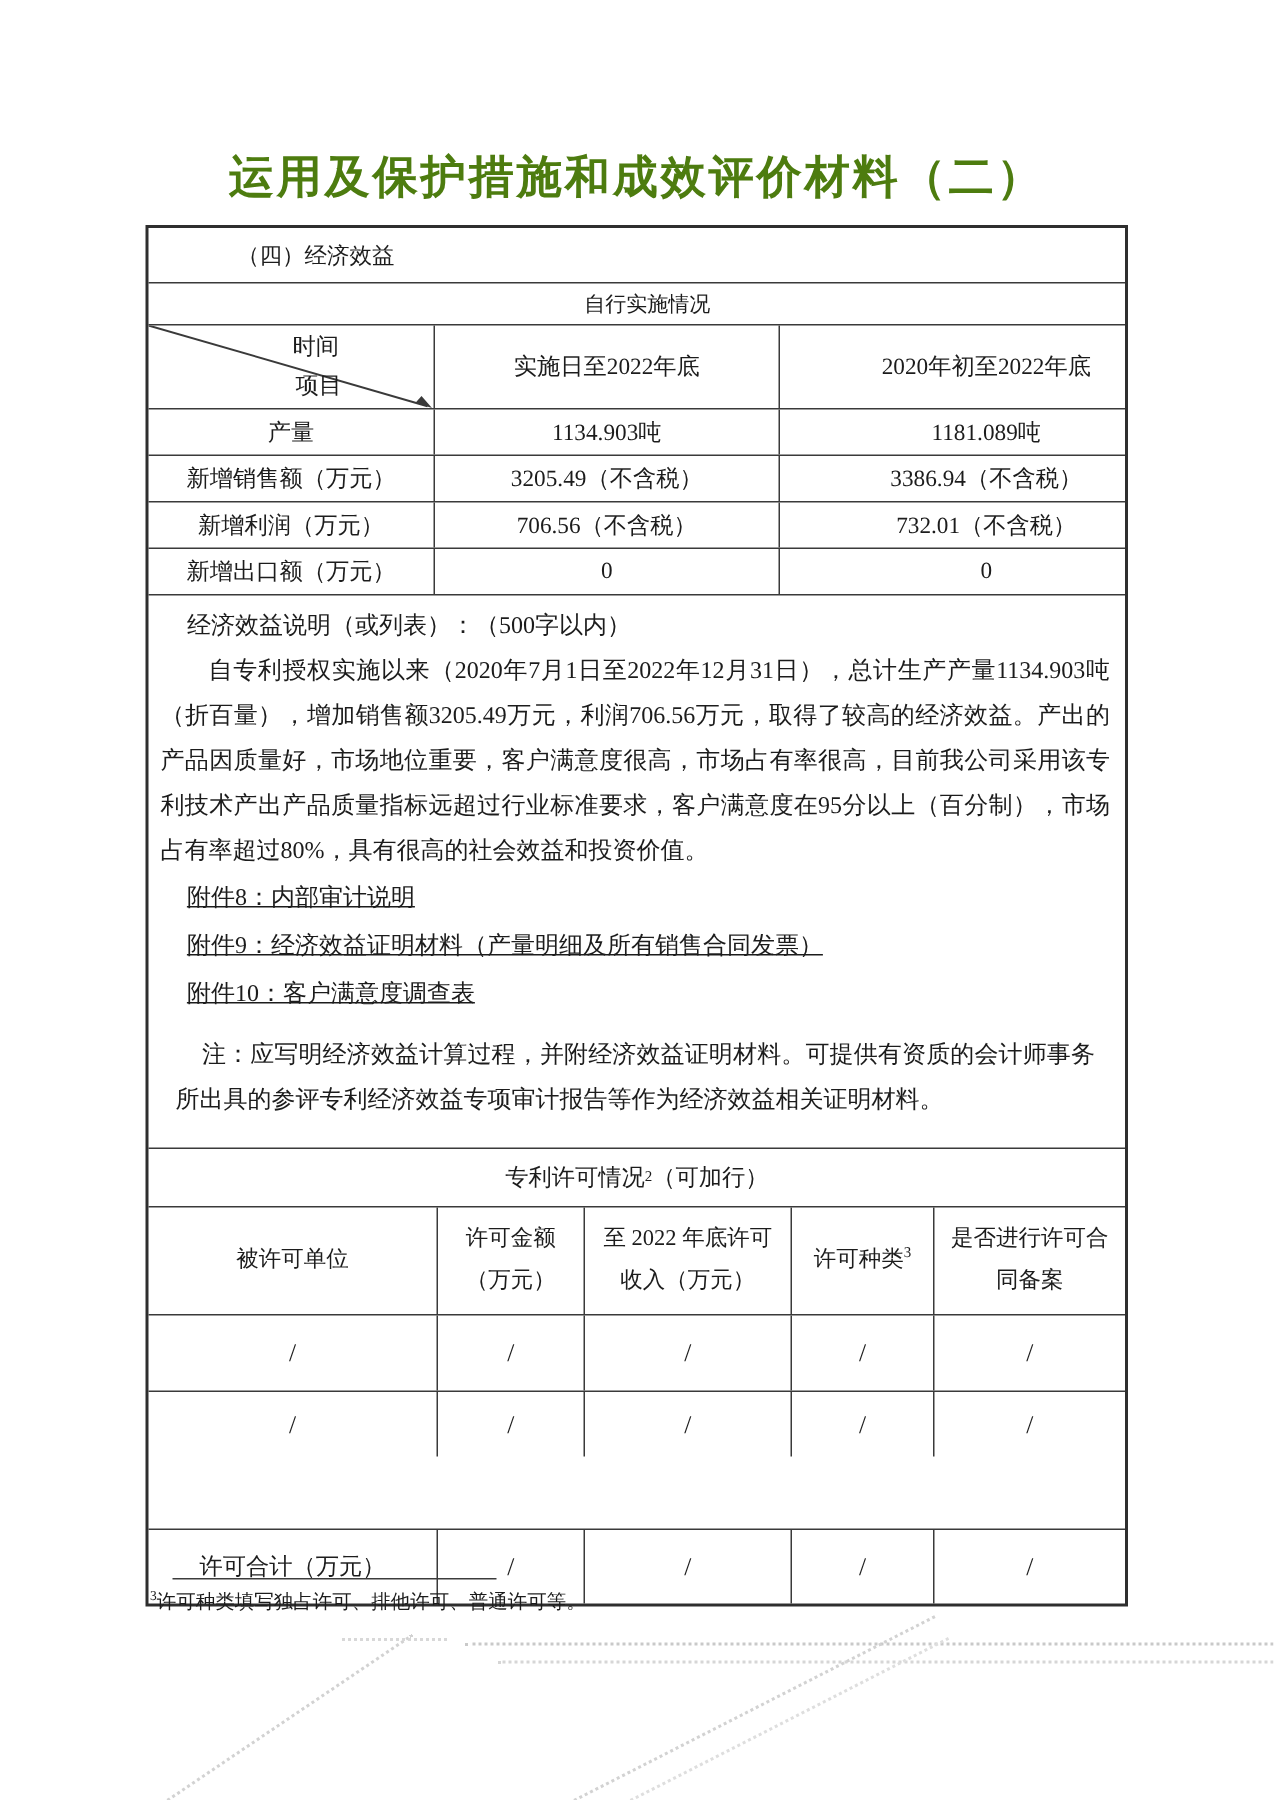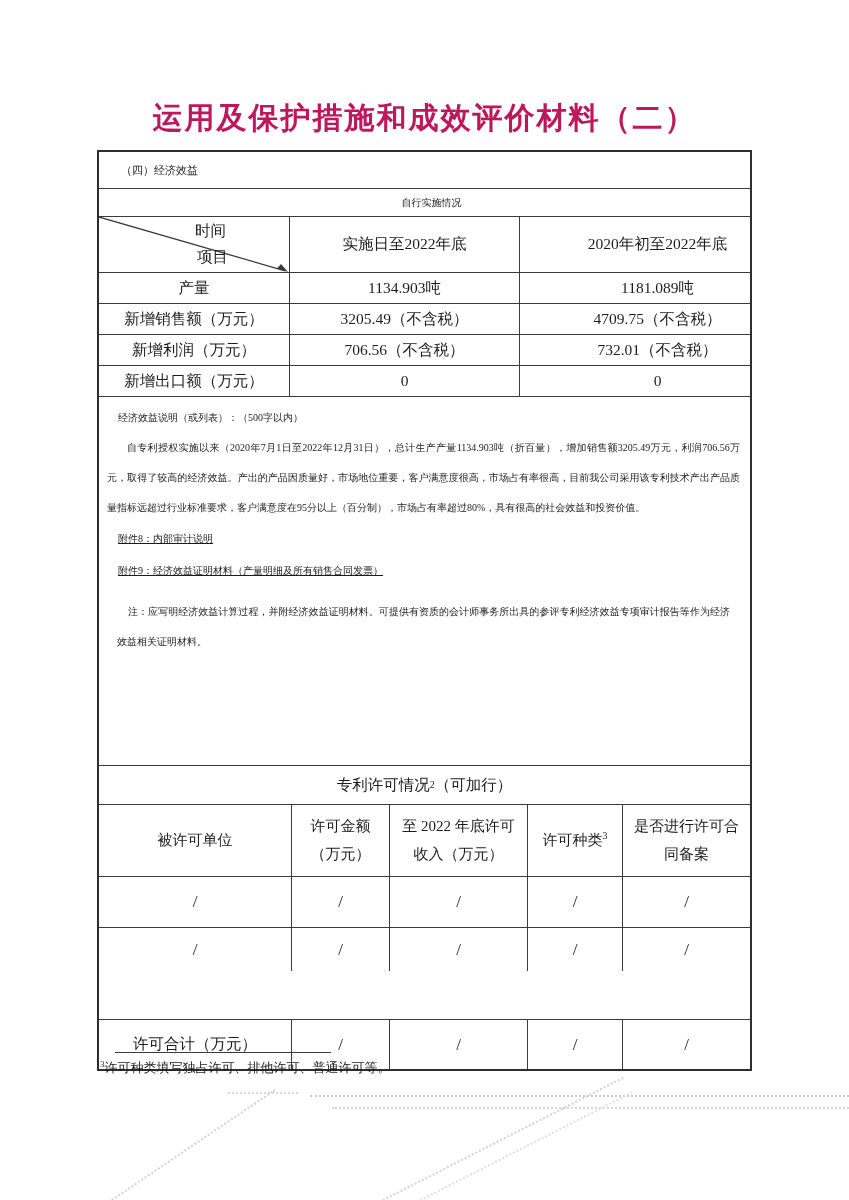--- a/index.html
+++ b/index.html
@@ -14,48 +14,48 @@
   .artifact { position:absolute; z-index:0; }
   .a-dot-h1 { left:310px; top:1095px; width:539px; border-top:2px dotted #c9c9c9; }
   .a-dot-h2 { left:332px; top:1107px; width:517px; border-top:2px dotted #d6d6d6; }
   .a-diag1  { left:92px;  top:1145px; width:200px; border-top:2px dotted #d2d2d2; transform:rotate(-34deg); }
   .a-diag2  { left:368px; top:1138px; width:270px; border-top:2px dotted #d2d2d2; transform:rotate(-27deg); }
   .a-diag3  { left:396px; top:1148px; width:250px; border-top:2px dotted #dedede; transform:rotate(-27deg); }
   .a-sq     { left:228px; top:1092px; width:70px;  border-top:2px dotted #d8d8d8; }
 
   .title {
     position:absolute; top:98px; left:0; width:100%; margin:0;
-    text-align:center; font-size:30px; font-weight:bold; color:#be185d;
+    text-align:center; font-size:30px; font-weight:bold; color:#4d7c0f;
     font-family:"Liberation Sans","DejaVu Sans",sans-serif; letter-spacing:2px;
     z-index:1;
   }
 
   .doc-table {
     position:absolute; left:97px; top:150px; width:655px;
     border:2px solid #2e2e2e; box-sizing:border-box; z-index:1; background:transparent;
   }
   .doc-table > div + div { border-top:1.5px solid #3a3a3a; }
 
-  .rowA { height:36px; display:flex; align-items:center; padding-left:22px; box-sizing:border-box; font-size:11px;font-family:Liberation Mono, monospace; }
-  .rowB { height:27px; display:flex; align-items:center; justify-content:center; font-size:10px;padding-left:14px; }
+  .rowA { height:36px; display:flex; align-items:center; padding-left:59px; box-sizing:border-box; font-size:15px;font-family:Liberation Mono, monospace; }
+  .rowB { height:27px; display:flex; align-items:center; justify-content:center; font-size:14px;padding-left:14px; }
 
   .trow3 { display:flex; }
   .c3 { box-sizing:border-box; display:flex; align-items:center; justify-content:center; text-align:center; font-size:15.5px; }
   .c3-1 { width:190px; }
   .c3-2 { width:230px; border-left:1.5px solid #3a3a3a; }
   .c3-3 { flex:1; border-left:1.5px solid #3a3a3a;padding-left:45px; }
   .rowC { height:55px; }
   .drow { height:30px; }
 
   .diag-cell { position:relative; }
   .diag-svg { position:absolute; left:0; top:0; width:100%; height:100%; }
   .diag-time { position:absolute; top:4px;  left:96px; font-size:15.5px; }
   .diag-item { position:absolute; bottom:4px; left:78px; font-size:15.5px;margin-left:20px; }
 
-  .bigcell { min-height:369px; box-sizing:border-box; padding:6px 10px 4px 8px; font-size:10px; }
+  .bigcell { min-height:369px; box-sizing:border-box; padding:6px 10px 4px 8px; font-size:16px; }
   .ex-label { line-height:30px; text-indent:1.1em; }
   .ex-para  { margin:0; line-height:30px; text-indent:2em; text-align:justify; }
   .attach   { line-height:32px; padding-left:1.1em;text-decoration:underline; }
   .ex-note  { margin:10px; line-height:30px; text-indent:1.1em; text-align:justify; }
 
   .rowI { height:38px; display:flex; align-items:center; justify-content:center; font-size:15.5px; }
   .sup  { font-size:10px; vertical-align:super; line-height:0; }
 
   .trow5 { display:flex; }
   .c5 { box-sizing:border-box; display:flex; align-items:center; justify-content:center; text-align:center; font-size:15.5px; }
@@ -110,40 +110,41 @@
 
     <div class="trow3 drow">
       <div class="c3 c3-1">产量</div>
       <div class="c3 c3-2">1134.903吨</div>
       <div class="c3 c3-3">1181.089吨</div>
     </div>
 
     <div class="trow3 drow">
       <div class="c3 c3-1">新增销售额（万元）</div>
       <div class="c3 c3-2">3205.49（不含税）</div>
-      <div class="c3 c3-3">4709.75（不含税）</div>
+      <div class="c3 c3-3">3386.94（不含税）</div>
     </div>
 
     <div class="trow3 drow">
       <div class="c3 c3-1">新增利润（万元）</div>
       <div class="c3 c3-2">706.56（不含税）</div>
       <div class="c3 c3-3">732.01（不含税）</div>
     </div>
 
     <div class="trow3 drow">
       <div class="c3 c3-1">新增出口额（万元）</div>
       <div class="c3 c3-2">0</div>
       <div class="c3 c3-3">0</div>
     </div>
 
     <div class="bigcell">
       <div class="ex-label">经济效益说明（或列表）：（500字以内）</div>
       <p class="ex-para">自专利授权实施以来（2020年7月1日至2022年12月31日），总计生产产量1134.903吨（折百量），增加销售额3205.49万元，利润706.56万元，取得了较高的经济效益。产出的产品因质量好，市场地位重要，客户满意度很高，市场占有率很高，目前我公司采用该专利技术产出产品质量指标远超过行业标准要求，客户满意度在95分以上（百分制），市场占有率超过80%，具有很高的社会效益和投资价值。</p>
       <div class="attach">附件8：内部审计说明</div>
       <div class="attach">附件9：经济效益证明材料（产量明细及所有销售合同发票）</div>
+      <div class="attach">附件10：客户满意度调查表</div>
       <p class="ex-note">注：应写明经济效益计算过程，并附经济效益证明材料。可提供有资质的会计师事务所出具的参评专利经济效益专项审计报告等作为经济效益相关证明材料。</p>
     </div>
 
     <div class="rowI">
       <span>专利许可情况</span>
         <sup class="sup">2</sup>
         <span>（可加行）</span>
     </div>
 
     <div class="trow5 lhead-row">

